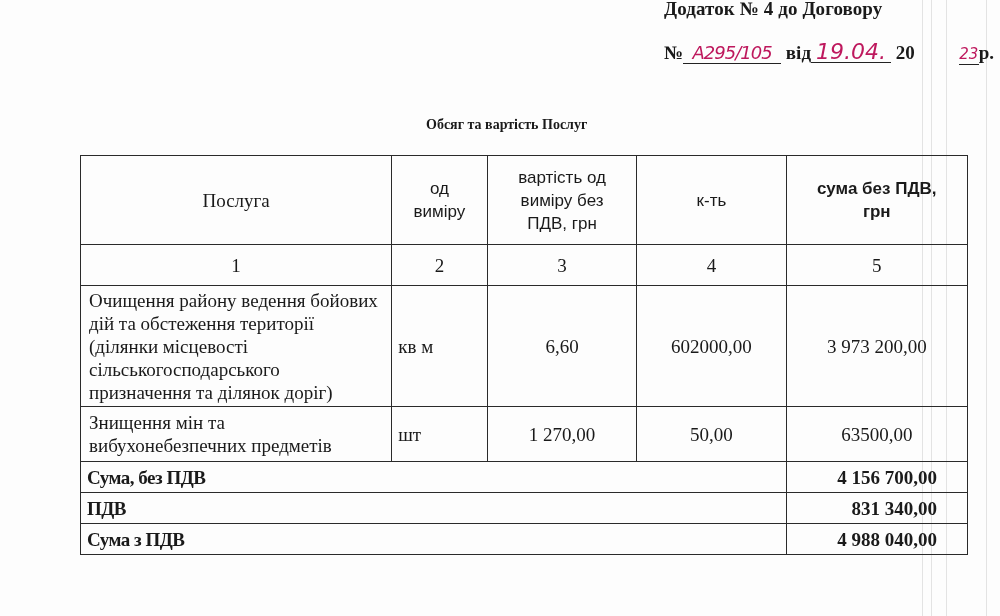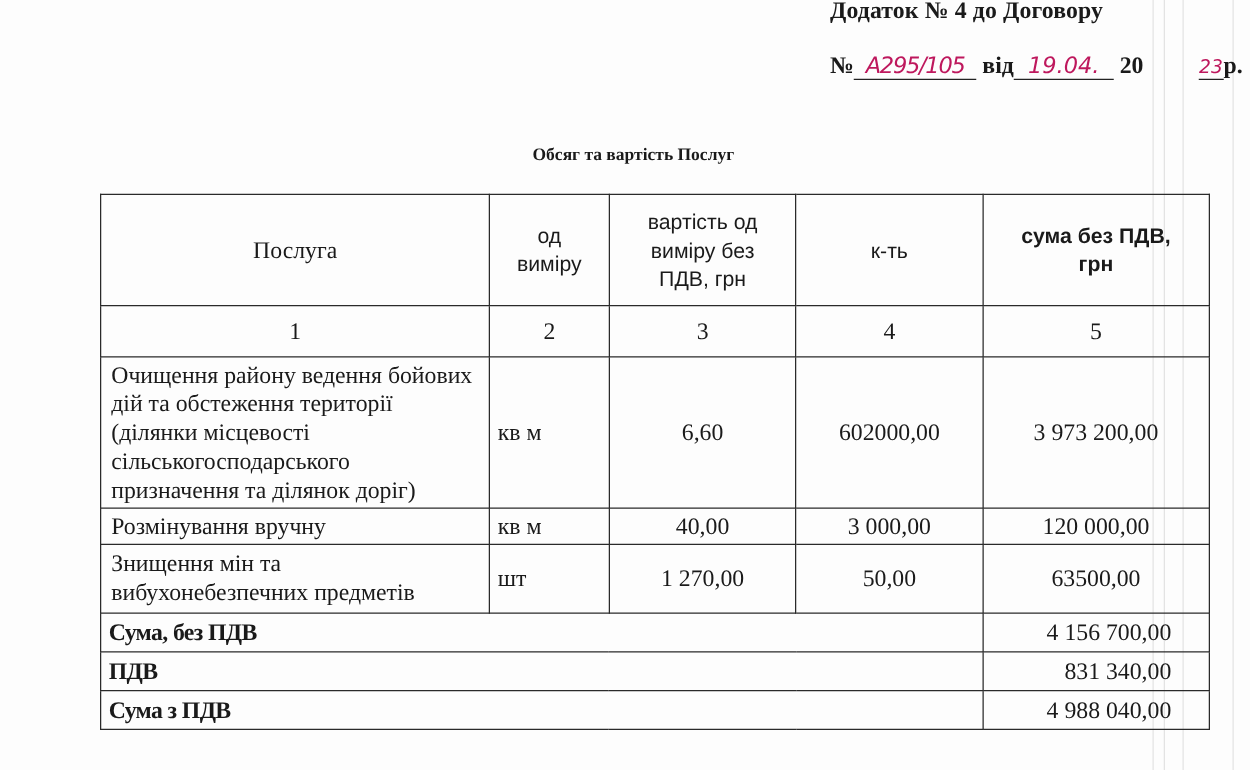--- a/index.html
+++ b/index.html
@@ -17,21 +17,21 @@
   .contract-line {
     position:absolute; left:664px; top:42px;
     font-weight:bold; font-size:19px; white-space:nowrap;
   }
   .hand {
     font-family:"DejaVu Sans", sans-serif; font-style:italic; font-weight:normal;
     color:#be185d; display:inline-block; text-align:center;
     border-bottom:1.5px solid #222; line-height:20px;
   }
   .hand.num { width:98px; font-size:18px; letter-spacing:-1px; }
-  .hand.date { width:80px; font-size:18px; }
+  .hand.date { width:80px; font-size:22px; }
   .hand.year { width:20px; font-size:15px;margin-left:44px; }
   .title {
     position:absolute; left:426px; top:117px;
     font-weight:bold; font-size:14px;
   }
   table.services {
     position:absolute; left:80px; top:155px;
     border-collapse:collapse; font-size:19px;
     width:888px;
   }
@@ -40,21 +40,21 @@
     line-height:23px;
   }
   .c { text-align:center; }
   .hdr td { height:88px; }
   .hdr .small { font-family:"Liberation Sans", "DejaVu Sans", sans-serif; font-size:17px; line-height:23px; }
   .nums td { height:40px; text-align:center; }
   .row1 td { height:120px; }
   .row2 td { height:28px; }
   .row3 td { height:54px; }
   .sum td { height:30px; font-weight:bold; }
-  .sum td.val { font-weight:normal; text-align:right; padding-right:30px; font-family:"Liberation Serif", serif; }
+  .sum td.val { font-weight:bold; text-align:right; padding-right:30px; font-family:"Liberation Serif", serif; }
   .sum td.lbl { font-family:"Liberation Serif", serif; font-size:19px; letter-spacing:-0.5px; }
   .w1 { width:300px; }
   .w2 { width:83px; }
   .w3 { width:138px; }
   .w4 { width:137px; }
   .w5 { width:170px;font-weight:bold; }
   .pad-left { padding-left:8px !important; }
 </style>
 </head>
 <body>
@@ -100,27 +100,20 @@
     <td>4</td>
     <td>5</td>
   </tr>
   <tr class="row1">
     <td class="pad-left">Очищення району ведення бойових дій та обстеження території (ділянки місцевості сільськогосподарського призначення та ділянок доріг)</td>
     <td>кв м</td>
     <td class="c">6,60</td>
     <td class="c">602000,00</td>
     <td class="c">3 973 200,00</td>
   </tr>
-  <tr class="row2">
-    <td class="pad-left">Розмінування вручну</td>
-    <td>кв м</td>
-    <td class="c">40,00</td>
-    <td class="c">3 000,00</td>
-    <td class="c">120 000,00</td>
-  </tr>
   <tr class="row3">
     <td class="pad-left">Знищення мін та вибухонебезпечних предметів</td>
     <td>шт</td>
     <td class="c">1 270,00</td>
     <td class="c">50,00</td>
     <td class="c">63500,00</td>
   </tr>
   <tr class="sum">
     <td class="lbl" colspan="4">Сума, без ПДВ</td>
     <td class="val">4 156 700,00</td>

